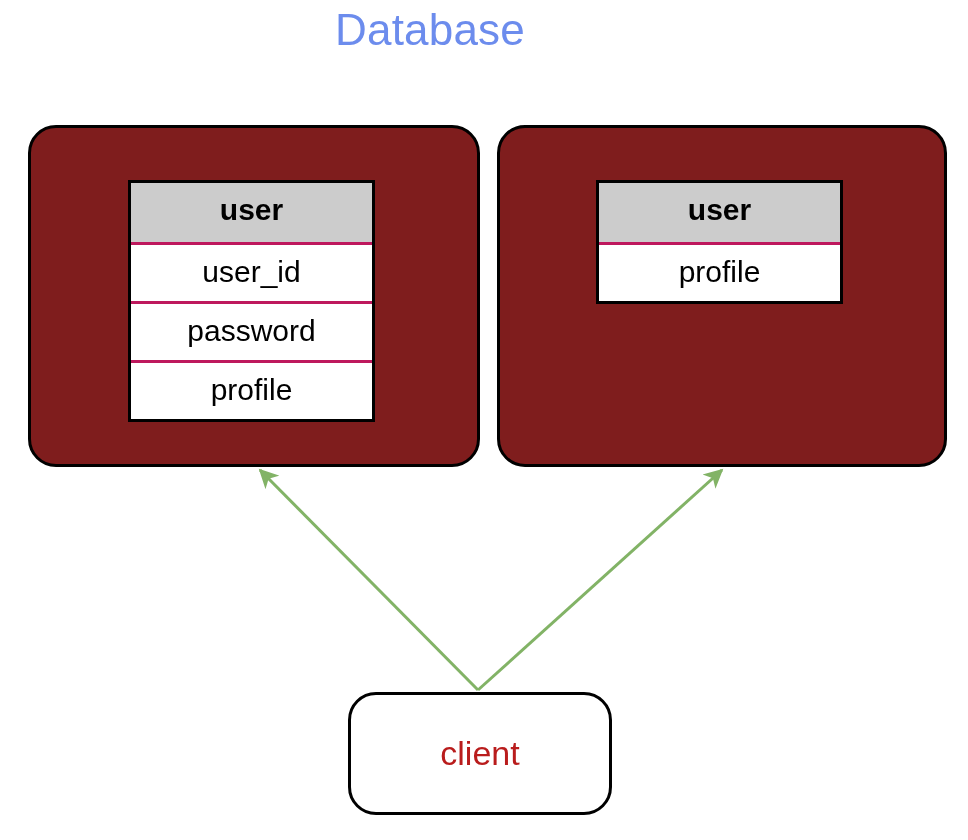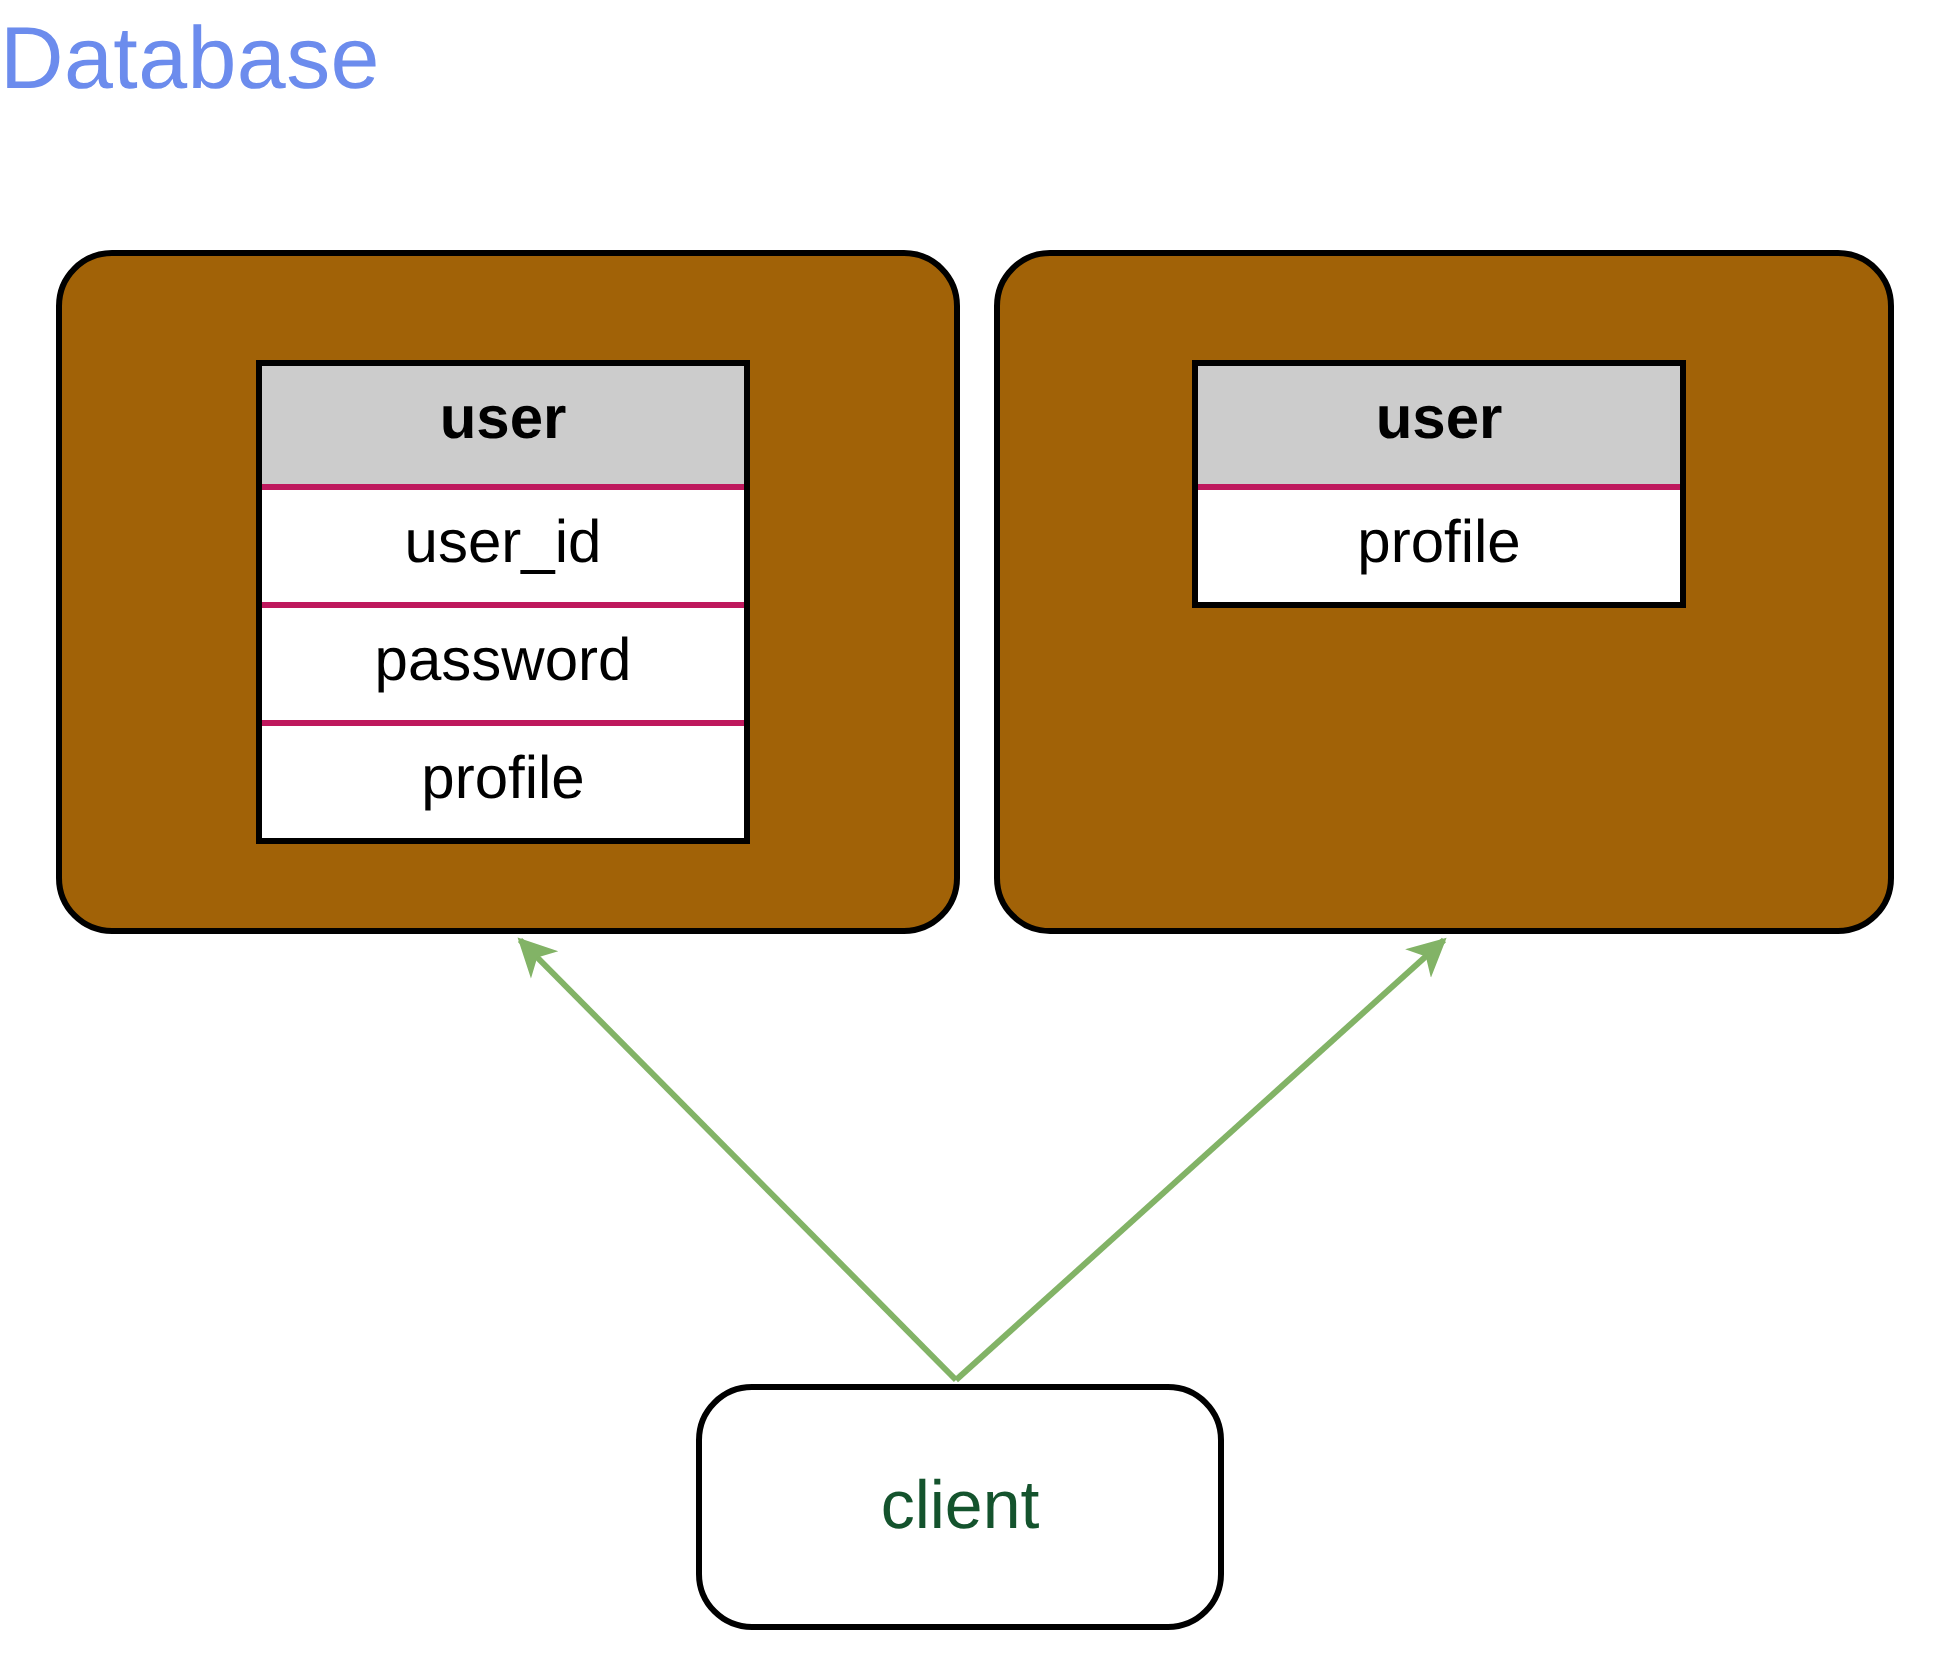--- a/index.html
+++ b/index.html
@@ -17,35 +17,35 @@
     background: #ffffff;
     overflow: hidden;
   }
 
   
   .diagram-title {
     position: absolute;
     left: 0;
     top: 4px;
     width: 860px;
-    text-align: left;
+    text-align: center;
     font-size: 44px;
     line-height: 52px;
     font-weight: 400;
     color: #6c8ced;
     letter-spacing: 0.2px;
     font-family: "Liberation Sans", sans-serif;
     white-space: nowrap;
   }
 
   
   .shard {
     position: absolute;
     box-sizing: border-box;
-    background: #a16207;
+    background: #7f1d1d;
     border: 3px solid #000000;
     border-radius: 28px;
   }
   #shard-left  { left: 28px;  top: 125px; width: 452px; height: 342px; }
   #shard-right { left: 497px; top: 125px; width: 450px; height: 342px; }
 
   
   .entity-table {
     position: absolute;
     box-sizing: border-box;
@@ -85,21 +85,21 @@
     height: 123px;
     background: #ffffff;
     border: 3px solid #000000;
     border-radius: 28px;
     display: flex;
     align-items: center;
     justify-content: center;
   }
   #client-node .client-label {
     font-size: 34px;
-    color: #14532d;
+    color: #b91c1c;
     font-family: "Liberation Sans", sans-serif;
     white-space: nowrap;
   }
 
   
   #connectors {
     position: absolute;
     left: 0;
     top: 0;
     width: 968px;

